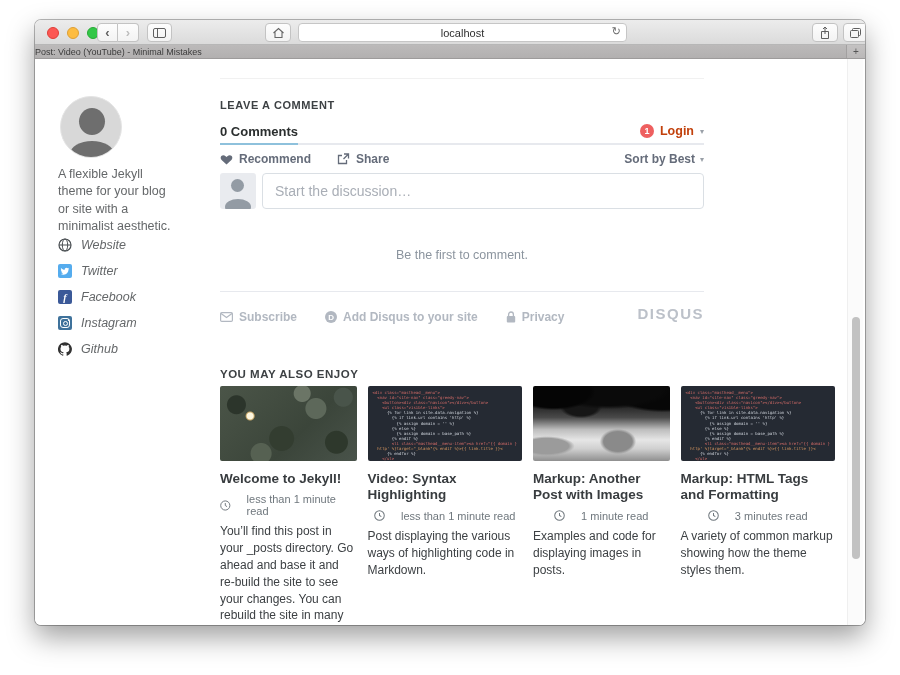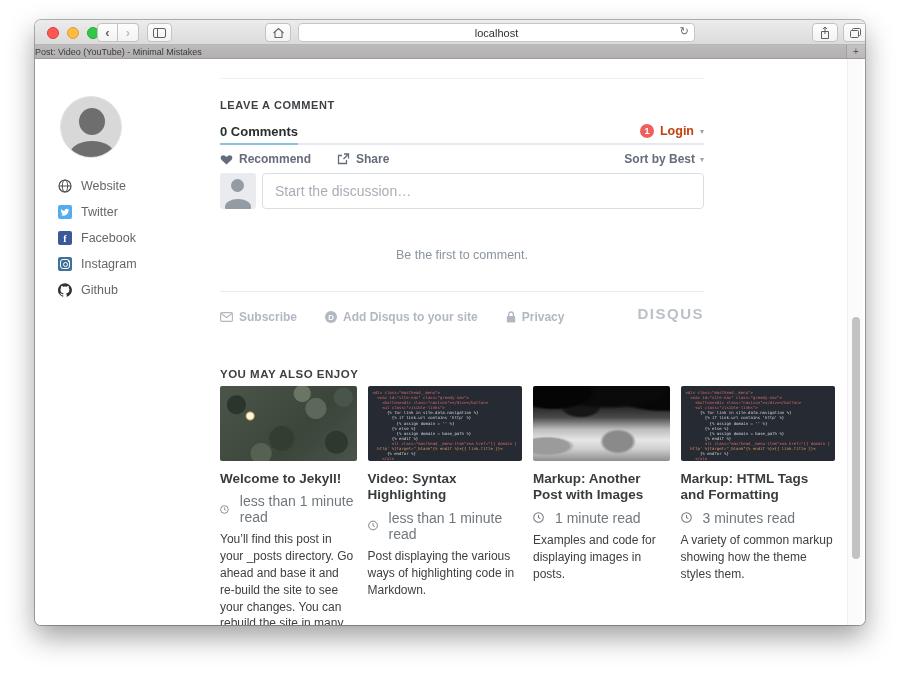--- a/index.html
+++ b/index.html
@@ -26,21 +26,21 @@
     border:1px solid #c3c3c3; border-radius:4px;
     display:flex; align-items:center; justify-content:center; color:#5f5f5f;
   }
   .navgroup { position:absolute; left:62px; top:3px; display:flex; }
   .navgroup .tb-btn { position:static; width:21px; border-radius:0; font-size:13px; font-weight:bold; }
   .navgroup .tb-btn:first-child { border-radius:4px 0 0 4px; }
   .navgroup .tb-btn:last-child  { border-radius:0 4px 4px 0; border-left:none; color:#bdbdbd; }
   .btn-sidebar { left:112px; width:25px; }
   .btn-home   { left:230px; width:26px; }
   .urlfield {
-    position:absolute; left:263px; top:3px; width:397px; height:19px;
+    position:absolute; left:263px; top:3px; width:329px; height:19px;
     background:#fff; border:1px solid #c6c6c6; border-radius:4px;
     display:flex; align-items:center; justify-content:center;
     font-size:11px; color:#2f2f2f;
   }
   .reload { position:absolute; right:5px; top:1px; font-size:11px; color:#6b6b6b; cursor:default; }
   .btn-share { left:777px; width:26px; }
   .btn-tabs  { left:808px; width:25px; }
   .tabbar {
     position:relative; height:14px; background:linear-gradient(#bcbaba,#b2b0b0);
     border-bottom:1px solid #9d9b9b; display:flex; align-items:center; justify-content:flex-start;
@@ -58,21 +58,21 @@
   
   .side { position:absolute; left:23px; top:37px; width:135px; }
   .avatar-big {
     width:62px; height:62px; border-radius:50%; background:#d8d8d8;
     border:1px solid #e4e4e4; position:relative; overflow:hidden; margin-left:2px;
   }
   .avatar-big .head { position:absolute; left:18px; top:11px; width:26px; height:27px; border-radius:50%; background:#6e6e6e; }
   .avatar-big .body { position:absolute; left:9px; bottom:-10px; width:44px; height:26px; border-radius:50%; background:#6e6e6e; }
   .side-name { margin-top:13px; font-size:16px; font-weight:700; color:#494e52; }
   .side-bio  { margin-top:8px; font-size:12.5px; line-height:1.38; color:#646769; width:122px; }
-  .side-links { margin-top:18px; list-style:none; }
+  .side-links { list-style:none;font-style:italic; }
   .side-links li { display:flex; align-items:center; gap:9px; height:14px; margin-bottom:6px; padding:10px 0; }
   .side-links .lbl { font-size:12.5px; color:#646769; }
   .sq { width:14px; height:14px; border-radius:2px; display:flex; align-items:center; justify-content:center; flex:0 0 14px; }
   .sq.tw { background:#55acee; } .sq.fb { background:#3b5998; color:#fff; font-weight:700; font-size:10px; font-family:"Liberation Serif",serif; }
   .sq.ig { background:#3f729b; position:relative; }
   .sq.ig .frame { position:absolute; inset:2px; border:1px solid #fff; border-radius:3px; }
   .sq.ig .lens { position:absolute; left:4.5px; top:4.5px; width:5px; height:5px; border:1px solid #fff; border-radius:50%; }
   .sq.ig .dot { position:absolute; right:3px; top:3px; width:1.5px; height:1.5px; background:#fff; border-radius:50%; }
   
   .main { position:absolute; left:185px; top:0; width:484px; }
@@ -123,21 +123,21 @@
       radial-gradient(ellipse 70px 24px at 95% 12%, #070707 0 60%, transparent 72%),
       radial-gradient(ellipse 30px 16px at 35% 28%, #161616 0 55%, transparent 70%),
       radial-gradient(ellipse 26px 18px at 62% 74%, #8a8a8a 0 55%, transparent 70%),
       radial-gradient(ellipse 40px 14px at 10% 80%, #9b9b9b 0 55%, transparent 70%),
       linear-gradient(#000 0%,#141414 20%,#4a4a4a 42%,#bdbdbd 58%,#e6e6e6 72%,#cfcfcf 84%,#8f8f8f 100%);
   }
   .thumb.code { background:#252a33; padding:4px 5px; }
   .cl { font-family:"DejaVu Sans Mono",monospace; font-size:4px; line-height:5.1px; white-space:pre; color:#d8dbe2; }
   .cl.tag { color:#d06a66; } .cl.lq { color:#ced3db; } .cl.mix { color:#d9975f; }
   .card-title { margin-top:10px; font-size:13.5px; font-weight:700; line-height:1.22; color:#383c3f; }
-  .card-meta { margin-top:6px; display:flex; align-items:center; gap:11px; font-size:14px; color:#6f777d; }
+  .card-meta { margin-top:6px; display:flex; align-items:center; gap:16px; font-size:11px; color:#6f777d;justify-content:center; }
   .card-exc { margin-top:6px; font-size:12px; line-height:1.4; color:#3d4144; }
   
   .scrollzone { position:absolute; top:0; bottom:0; right:2px; width:16px; background:#fbfbfb; border-left:1px solid #efefef; }
   .scrollthumb { position:absolute; left:4px; width:8px; top:258px; height:242px; background:#c2c2c2; border-radius:4px; }
   svg { display:block; }
 </style>
 </head>
 <body>
 
 <div class="window">
@@ -191,20 +191,21 @@
   </div>
 
   <div class="content">
     <div class="top-hr"></div>
 
     <div class="side">
       <div class="avatar-big">
           <div class="head"></div>
           <div class="body"></div>
         </div>
+      <div class="side-bio">A flexible Jekyll theme for your blog or site with a minimalist aesthetic.</div>
       <ul class="side-links">
         <li>
           <svg width="14" height="14" viewBox="0 0 14 14">
               <circle cx="7" cy="7" r="6" fill="none" stroke="#494e52" stroke-width="1.2"></circle>
               <ellipse cx="7" cy="7" rx="2.7" ry="6" fill="none" stroke="#494e52" stroke-width="1"></ellipse>
               <line x1="1" y1="7" x2="13" y2="7" stroke="#494e52" stroke-width="1"></line>
             </svg>
           <span class="lbl">Website</span>
         </li>
         <li>

